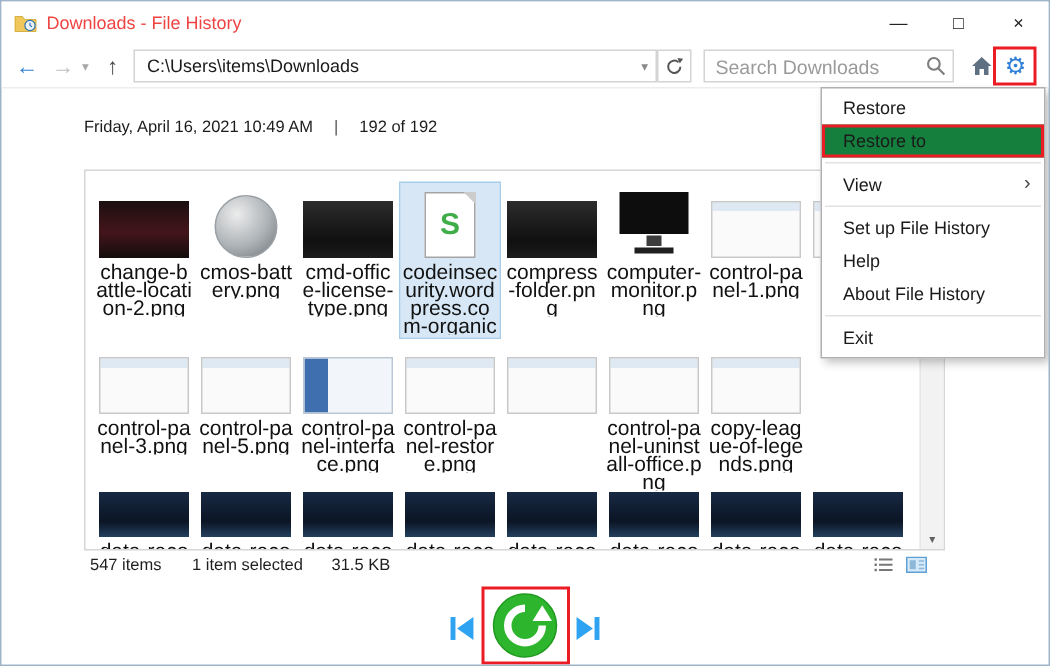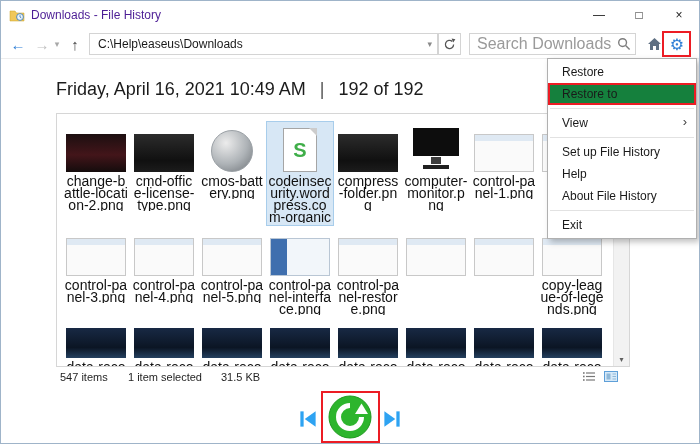--- a/index.html
+++ b/index.html
@@ -2,49 +2,49 @@
 <html><head>
 <meta charset="utf-8">
 <style>
   * { box-sizing: border-box; }
   body { margin:0; font-family:"Liberation Sans", sans-serif; background:#888; }
   .window { position:relative; width:700px; height:444px; background:#fff; border:1px solid #9fb4c9; overflow:hidden; }
 
   
   .titlebar { position:absolute; top:0; left:0; width:100%; height:28px; display:flex; align-items:center; background:#fff; }
   .tb-icon { margin-left:8px; width:16px; height:14px; flex:0 0 auto; }
-  .tb-title { margin-left:6px; font-size:12px; color:#4c1d95; }
+  .tb-title { margin-left:6px; font-size:12px; color:#ef4444; }
   .tb-btns { margin-left:auto; display:flex; height:28px; }
   .tb-btn { width:40px; height:28px; display:flex; align-items:center; justify-content:center; font-size:12px; color:#222; cursor:default; }
 
   
   .toolbar { position:absolute; top:28px; left:0; width:100%; height:30px; background:#fff; border-bottom:1px solid #ededed; }
   .navbtn { position:absolute; top:3px; width:22px; height:24px; display:flex; align-items:center; justify-content:center; font-size:15px; }
   .nav-back { left:6px; color:#2f7fd6; }
   .nav-fwd { left:30px; color:#bfbfbf; }
   .nav-chev { left:50px; width:12px; font-size:9px; color:#a8a8a8; }
   .nav-up { left:63px; color:#4a4a4a; }
   .addrwrap { position:absolute; left:88px; top:4px; width:349px; height:22px; border:1px solid #d4d4d4; background:#fff; }
   .addrtext { position:absolute; left:8px; top:0; line-height:20px; font-size:12px; color:#1a1a1a; white-space:nowrap; }
   .addrchev { position:absolute; right:5px; top:0; line-height:20px; font-size:9px; color:#8a8a8a; }
   .refreshbtn { position:absolute; left:437px; top:4px; width:23px; height:22px; border:1px solid #d4d4d4; display:flex; align-items:center; justify-content:center; background:#fff; }
   .searchwrap { position:absolute; left:468px; top:4px; width:167px; height:22px; border:1px solid #d4d4d4; background:#fff; }
-  .searchinput { position:absolute; left:0; top:0; width:144px; height:20px; border:none; outline:none; font-family:"Liberation Sans",sans-serif; font-size:16px; padding:0 0 0 7px; color:#333; }
+  .searchinput { position:absolute; left:0; top:0; width:144px; height:20px; border:none; outline:none; font-family:"Liberation Sans",sans-serif; font-size:13px; padding:0 0 0 7px; color:#333; }
   .searchinput::placeholder { color:#9a9a9a; }
   .searchicon { position:absolute; right:4px; top:3px; }
   .homebtn { position:absolute; left:643px; top:4px; width:20px; height:22px; display:flex; align-items:center; justify-content:center; }
   .gearbtn { position:absolute; left:666px; top:3px; width:20px; height:24px; display:flex; align-items:center; justify-content:center; font-size:16px; color:#2f7fd6; }
 
   
   .redbox { position:absolute; border:2px solid #ec1c24; z-index:40; pointer-events:none; background:transparent; }
   .redbox-gear { left:661px; top:30px; width:29px; height:26px; }
   .redbox-green { left:320px; top:390px; width:59px; height:52px; }
 
   
-  .dateline { position:absolute; left:55px; top:78px; display:flex; align-items:center; font-size:18px; color:#1b1b1b; }
+  .dateline { position:absolute; left:55px; top:78px; display:flex; align-items:center; font-size:11px; color:#1b1b1b; }
   .datediv { margin:0 14px; color:#555; }
 
   
   .filelist { position:absolute; left:55px; top:112px; width:574px; height:254px; border:1px solid #d6d6d6; background:#fff; overflow:hidden; }
   .filerow { position:absolute; left:6px; display:flex; }
   .row1 { top:8px; } .row2 { top:112px; } .row3 { top:210px; }
   .cell { width:66px; margin-right:2px; padding:2px 1px; text-align:center; }
   .cell.selected { background:#d7e7f5; outline:1px solid #a8cdeb; }
   .thumbwrap { height:48px; display:flex; align-items:flex-end; justify-content:center; }
   .row3 .thumbwrap { height:32px; }
@@ -111,21 +111,21 @@
     </div>
   </div>
 
   <div class="toolbar">
     <span class="navbtn nav-back">←</span>
     <span class="navbtn nav-fwd">→</span>
     <span class="navbtn nav-chev">▾</span>
     <span class="navbtn nav-up">↑</span>
 
     <div class="addrwrap">
-      <span class="addrtext">C:\Help\easeus\Downloads</span>
+      <span class="addrtext">C:\Users\items\Downloads</span>
       <span class="addrchev">▾</span>
     </div>
 
     <div class="refreshbtn">
       <svg width="13" height="13" viewBox="0 0 13 13">
         <path d="M10.6 6.5 a4.1 4.1 0 1 1 -1.3 -3" fill="none" stroke="#555" stroke-width="1.3"></path>
         <polygon points="8.6,0.6 12.4,1.2 10.2,4.4" fill="#555"></polygon>
       </svg>
     </div>
 
@@ -157,29 +157,29 @@
 
     <div class="filerow row1">
       <div class="cell">
         <div class="thumbwrap">
             <span class="thumb t-dark-red"></span>
           </div>
         <div class="flabel">change-battle-location-2.png</div>
       </div>
       <div class="cell">
         <div class="thumbwrap">
+            <span class="thumb t-battery"></span>
+          </div>
+        <div class="flabel">cmos-battery.png</div>
+      </div>
+      <div class="cell">
+        <div class="thumbwrap">
             <span class="thumb t-dark"></span>
           </div>
         <div class="flabel">cmd-office-license-type.png</div>
-      </div>
-      <div class="cell">
-        <div class="thumbwrap">
-            <span class="thumb t-battery"></span>
-          </div>
-        <div class="flabel">cmos-battery.png</div>
       </div>
       <div class="cell selected">
         <div class="thumbwrap">
           <span class="thumb t-fileicon">
             <span class="s-badge">S</span>
           </span>
         </div>
         <div class="flabel">codeinsecurity.wordpress.com-organic-key...</div>
       </div>
       <div class="cell">
@@ -212,26 +212,20 @@
       <div class="cell">
         <div class="thumbwrap">
             <span class="thumb t-light"></span>
           </div>
         <div class="flabel">control-panel-3.png</div>
       </div>
       <div class="cell">
         <div class="thumbwrap">
             <span class="thumb t-light"></span>
           </div>
-        <div class="flabel">control-panel-4.png</div>
-      </div>
-      <div class="cell">
-        <div class="thumbwrap">
-            <span class="thumb t-light"></span>
-          </div>
         <div class="flabel">control-panel-5.png</div>
       </div>
       <div class="cell">
         <div class="thumbwrap">
             <span class="thumb t-blue"></span>
           </div>
         <div class="flabel">control-panel-interface.png</div>
       </div>
       <div class="cell">
         <div class="thumbwrap">
@@ -241,20 +235,21 @@
       </div>
       <div class="cell">
         <div class="thumbwrap">
             <span class="thumb t-light"></span>
           </div>
       </div>
       <div class="cell">
         <div class="thumbwrap">
             <span class="thumb t-light"></span>
           </div>
+        <div class="flabel">control-panel-uninstall-office.png</div>
       </div>
       <div class="cell">
         <div class="thumbwrap">
             <span class="thumb t-light"></span>
           </div>
         <div class="flabel">copy-league-of-legends.png</div>
       </div>
     </div>
 
     <div class="filerow row3">

